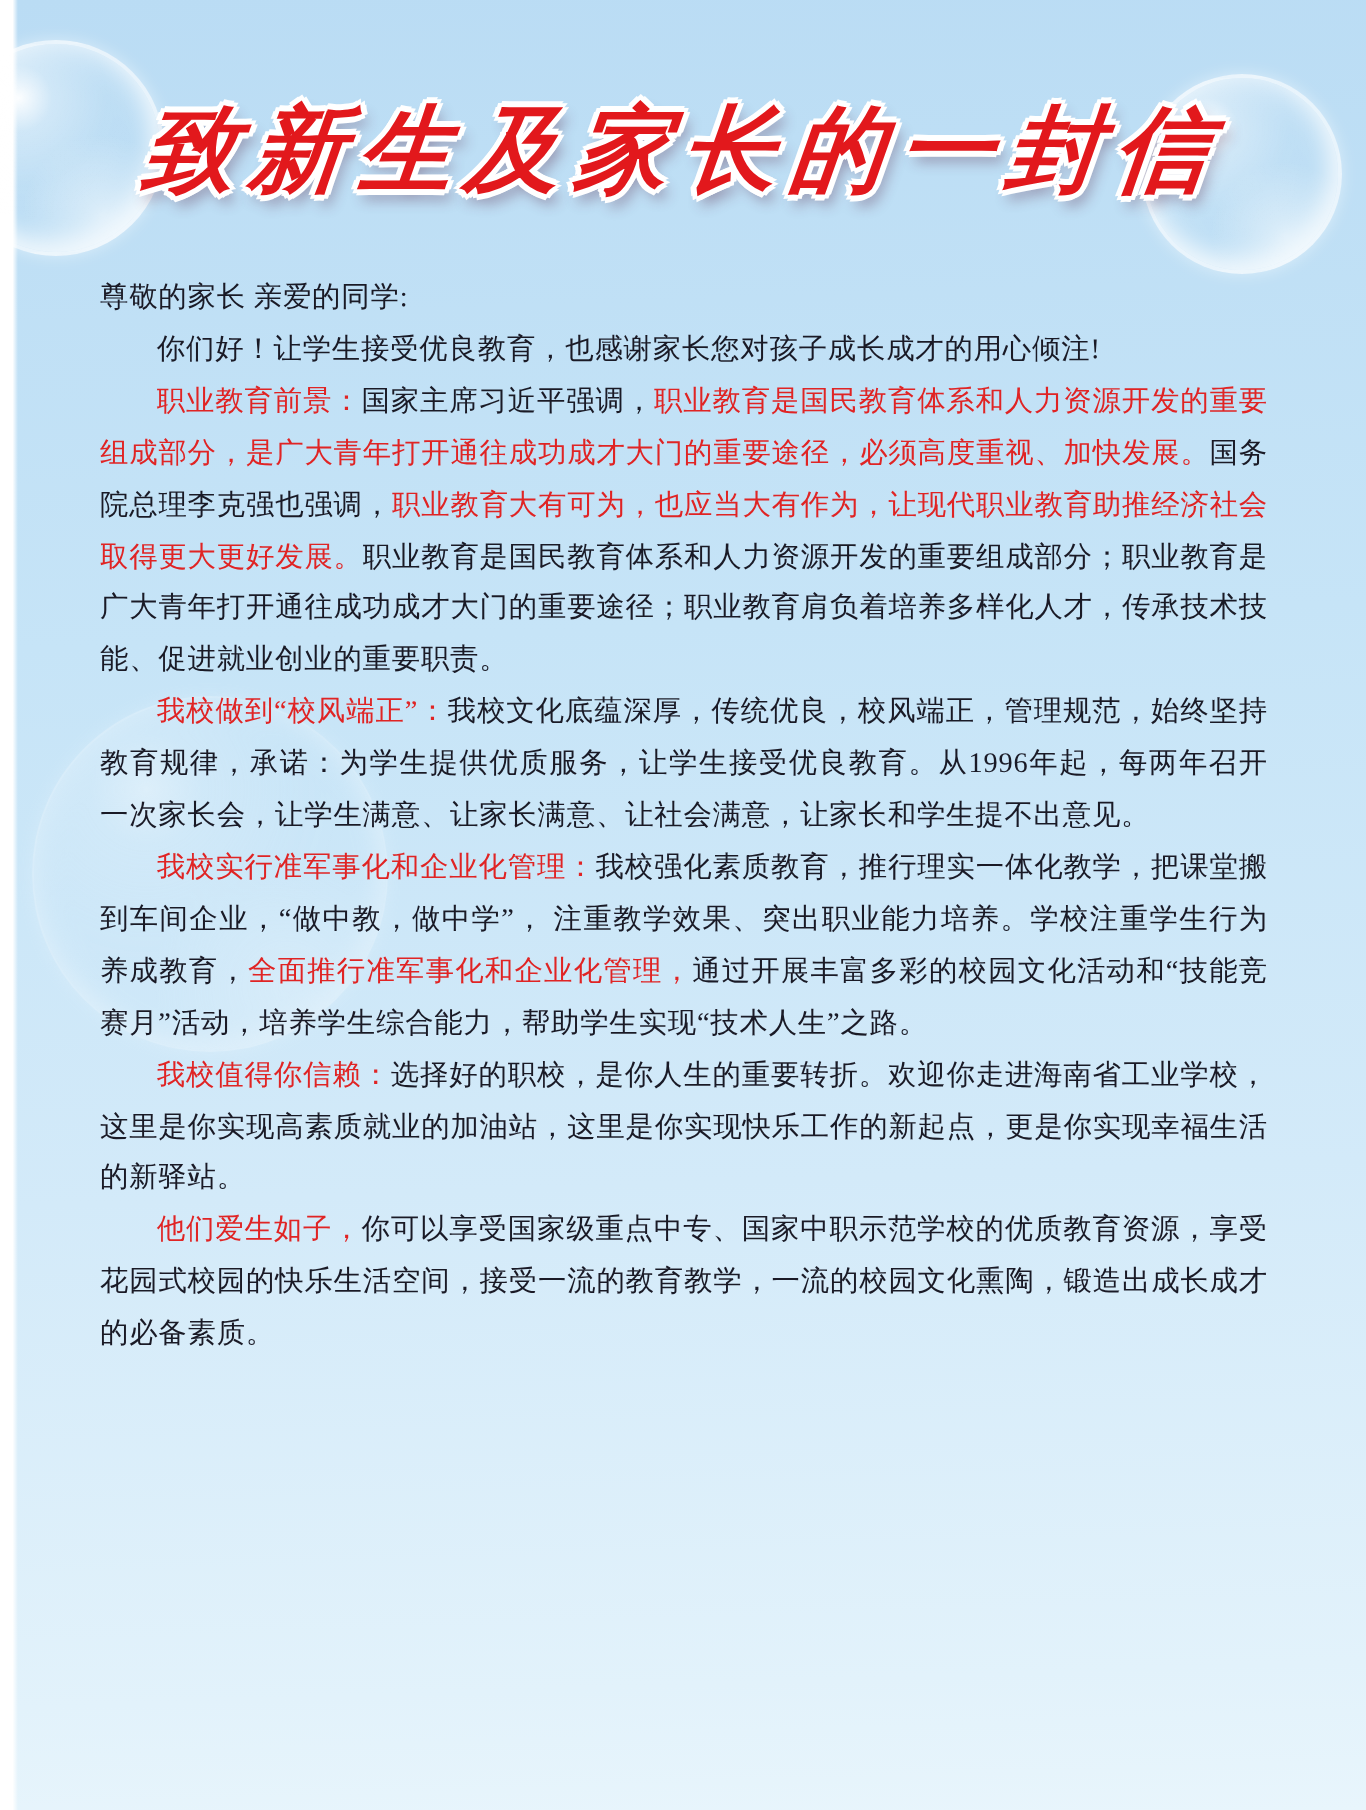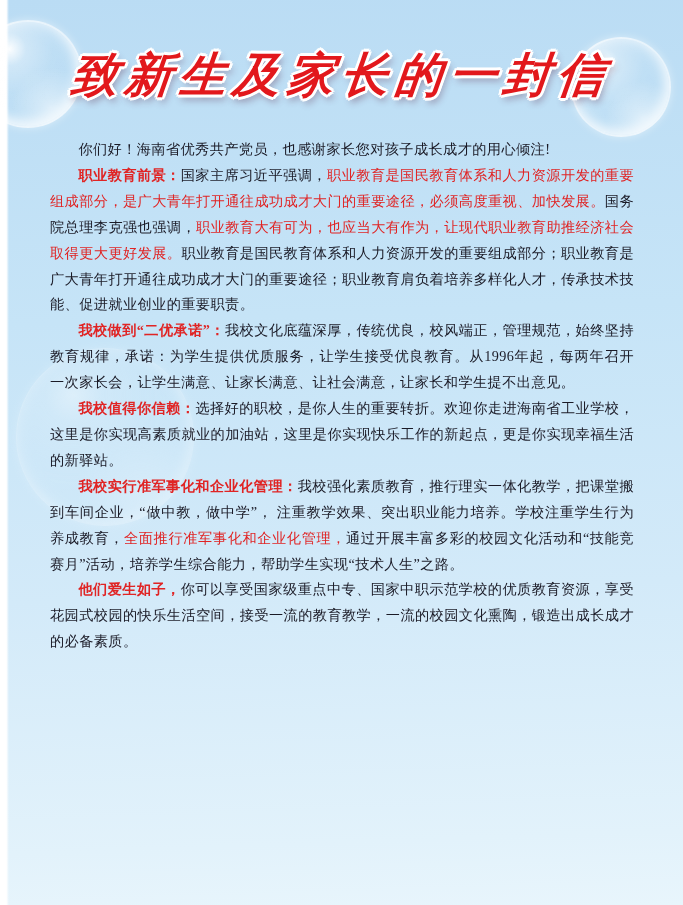--- a/index.html
+++ b/index.html
@@ -62,35 +62,36 @@
     text-align:justify;
     font-size:14.2px;
     line-height:25.9px;
     color:#1a1a26;
     letter-spacing:.4px;
   }
   .para{margin:0;padding:0;}
   .para.indent{text-indent:2em;}
   .seg-black{color:#1a1a26;}
   .seg-red{color:#e02424;margin-top:12px;}
-  .seg-red-bold{color:#e02424;font-weight:bold;}
+  .seg-red-bold{color:#e02424;font-weight:normal;}
 </style>
 </head>
 <body>
 
 <div class="page">
   <div class="edge-strip"></div>
   <div class="bubble b1"></div>
   <div class="bubble b2"></div>
   <div class="bubble b3"></div>
 
   <h1 class="title">致新生及家长的一封信</h1>
 
   <div class="body-text" id="letter-body">
-      <p class="para indent"><span class="seg-black">你们好！海南省优秀共产党员，也感谢家长您对孩子成长成才的用心倾注!</span></p>
+      <p class="para"><span class="seg-black">尊敬的家长 亲爱的同学:</span></p>
+      <p class="para indent"><span class="seg-black">你们好！让学生接受优良教育，也感谢家长您对孩子成长成才的用心倾注!</span></p>
       <p class="para indent"><span class="seg-red-bold">职业教育前景：</span><span class="seg-black">国家主席习近平强调，</span><span class="seg-red">职业教育是国民教育体系和人力资源开发的重要组成部分，是广大青年打开通往成功成才大门的重要途径，必须高度重视、加快发展。</span><span class="seg-black">国务院总理李克强也强调，</span><span class="seg-red">职业教育大有可为，也应当大有作为，让现代职业教育助推经济社会取得更大更好发展。</span><span class="seg-black">职业教育是国民教育体系和人力资源开发的重要组成部分；职业教育是广大青年打开通往成功成才大门的重要途径；职业教育肩负着培养多样化人才，传承技术技能、促进就业创业的重要职责。</span></p>
-      <p class="para indent"><span class="seg-red-bold">我校做到“二优承诺”：</span><span class="seg-black">我校文化底蕴深厚，传统优良，校风端正，管理规范，始终坚持教育规律，承诺：为学生提供优质服务，让学生接受优良教育。从1996年起，每两年召开一次家长会，让学生满意、让家长满意、让社会满意，让家长和学生提不出意见。</span></p>
+      <p class="para indent"><span class="seg-red-bold">我校做到“校风端正”：</span><span class="seg-black">我校文化底蕴深厚，传统优良，校风端正，管理规范，始终坚持教育规律，承诺：为学生提供优质服务，让学生接受优良教育。从1996年起，每两年召开一次家长会，让学生满意、让家长满意、让社会满意，让家长和学生提不出意见。</span></p>
+      <p class="para indent"><span class="seg-red-bold">我校实行准军事化和企业化管理：</span><span class="seg-black">我校强化素质教育，推行理实一体化教学，把课堂搬到车间企业，“做中教，做中学”， 注重教学效果、突出职业能力培养。学校注重学生行为养成教育，</span><span class="seg-red">全面推行准军事化和企业化管理，</span><span class="seg-black">通过开展丰富多彩的校园文化活动和“技能竞赛月”活动，培养学生综合能力，帮助学生实现“技术人生”之路。</span></p>
       <p class="para indent"><span class="seg-red-bold">我校值得你信赖：</span><span class="seg-black">选择好的职校，是你人生的重要转折。欢迎你走进海南省工业学校，这里是你实现高素质就业的加油站，这里是你实现快乐工作的新起点，更是你实现幸福生活的新驿站。</span></p>
-      <p class="para indent"><span class="seg-red-bold">我校实行准军事化和企业化管理：</span><span class="seg-black">我校强化素质教育，推行理实一体化教学，把课堂搬到车间企业，“做中教，做中学”， 注重教学效果、突出职业能力培养。学校注重学生行为养成教育，</span><span class="seg-red">全面推行准军事化和企业化管理，</span><span class="seg-black">通过开展丰富多彩的校园文化活动和“技能竞赛月”活动，培养学生综合能力，帮助学生实现“技术人生”之路。</span></p>
       <p class="para indent"><span class="seg-red-bold">他们爱生如子，</span><span class="seg-black">你可以享受国家级重点中专、国家中职示范学校的优质教育资源，享受花园式校园的快乐生活空间，接受一流的教育教学，一流的校园文化熏陶，锻造出成长成才的必备素质。</span></p>
     </div>
 
 </div>
 
 </body></html>

